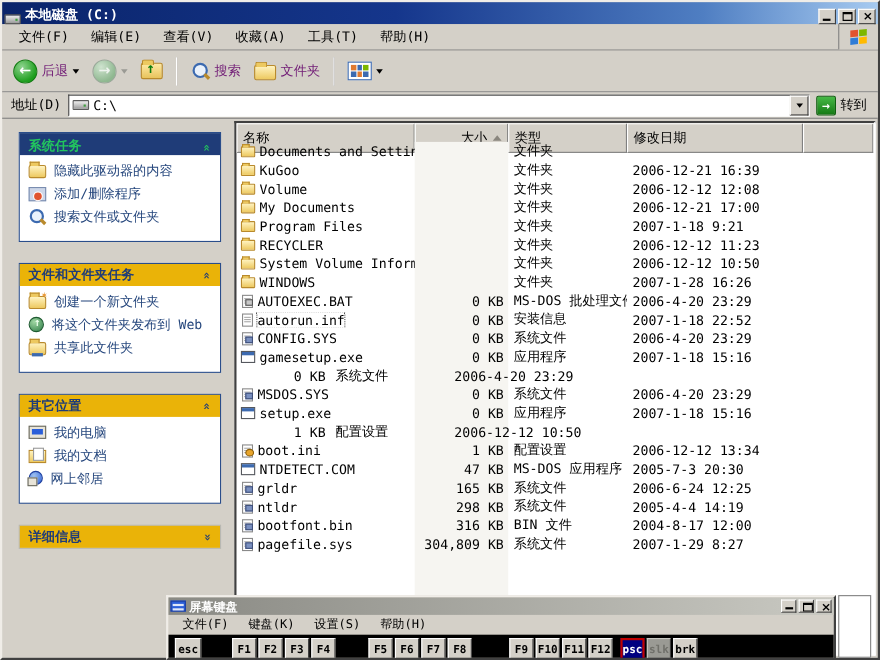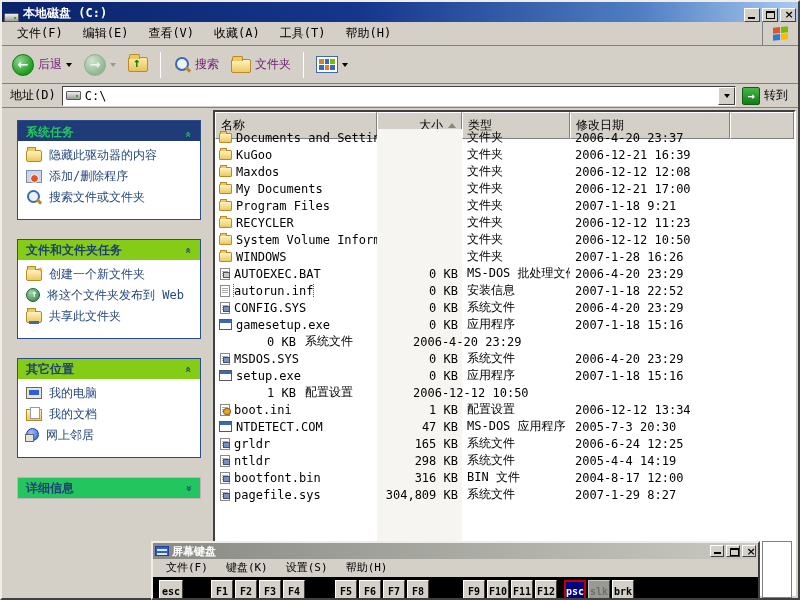--- a/index.html
+++ b/index.html
@@ -58,23 +58,23 @@
   .ic-drive::after { content:""; position:absolute; right:2px; top:3px; width:2px; height:2px; background:#3f9e3f; }
   .go-btn { display:flex; align-items:center; gap:4px; padding-right:6px; }
   .go-ic { width:18px; height:18px; background:linear-gradient(#46b946,#157a15); border:1px solid #0d5e0d; border-radius:2px; color:#fff; font-weight:bold; display:flex; align-items:center; justify-content:center; font-size:12px; }
 
   
   .content { position:absolute; left:2px; right:2px; top:108px; bottom:2px; display:flex; background:#d4d0c8; }
   .sidebar { width:209px; padding:10px 0 0 13px; }
   .panel { width:184px; border:1px solid #2a4d8a; background:#fff; margin-bottom:19px; }
   .p-h { height:20px; display:flex; align-items:center; padding:0 8px; font-weight:bold; }
   .panel.dark .p-h { background:#1f3c78; color:#22c55e;align-items:flex-end; }
-  .panel.light .p-h { background:#84cc16; color:#1f3c78; }
+  .panel.light .p-h { background:#eab308; color:#1f3c78; }
   .panel.plain { border:1px solid #b8b8b2; background:#dddbd5; }
-  .panel.plain .p-h { background:#22c55e; color:#1f3c78; }
+  .panel.plain .p-h { background:#eab308; color:#1f3c78; }
   .chev { margin-left:auto; font-weight:bold; font-size:11px; display:inline-block; }
   .chev.up { transform:rotate(90deg); }
   .chev.down { transform:rotate(270deg); }
   .p-body { padding:7px 4px 8px 8px; }
   .task { display:flex; align-items:flex-start; gap:7px; margin-bottom:7px; color:#26477d; cursor:pointer; }
   .task .lbl { line-height:14px; word-break:break-word; }
 
   
   .sic { width:16px; height:14px; position:relative; flex:none; margin-top:0px; }
   .sic-folder { background:linear-gradient(#fff3c0,#edc960); border:1px solid #b98a2c; border-radius:2px; height:12px; margin-top:2px;}
@@ -321,35 +321,34 @@
         </div>
       <div class="rows" id="rows">
         <div class="sizeband"></div>
       <div class="frow">
             <div class="cell c-name">
               <span class="fic fic-folder"></span>
               <span class="fname">Documents and Settings</span>
             </div>
             <div class="cell c-size"></div>
             <div class="cell c-type">文件夹</div>
-            <div class="cell c-date">2006-4-20 23:37</div>
           </div>
           <div class="frow">
             <div class="cell c-name">
               <span class="fic fic-folder"></span>
               <span class="fname">KuGoo</span>
             </div>
             <div class="cell c-size"></div>
             <div class="cell c-type">文件夹</div>
             <div class="cell c-date">2006-12-21 16:39</div>
           </div>
           <div class="frow">
             <div class="cell c-name">
               <span class="fic fic-folder"></span>
-              <span class="fname">Maxdos</span>
+              <span class="fname">Volume</span>
             </div>
             <div class="cell c-size"></div>
             <div class="cell c-type">文件夹</div>
             <div class="cell c-date">2006-12-12 12:08</div>
           </div>
           <div class="frow">
             <div class="cell c-name">
               <span class="fic fic-folder"></span>
               <span class="fname">My Documents</span>
             </div>

